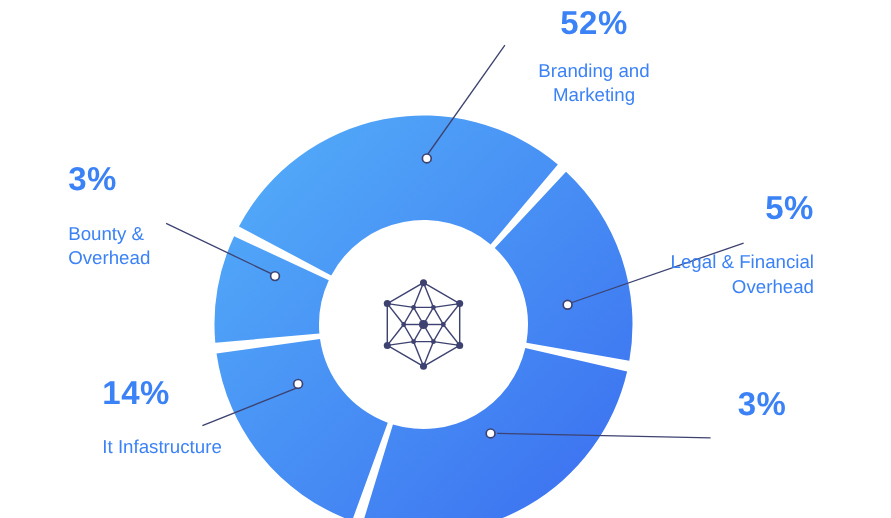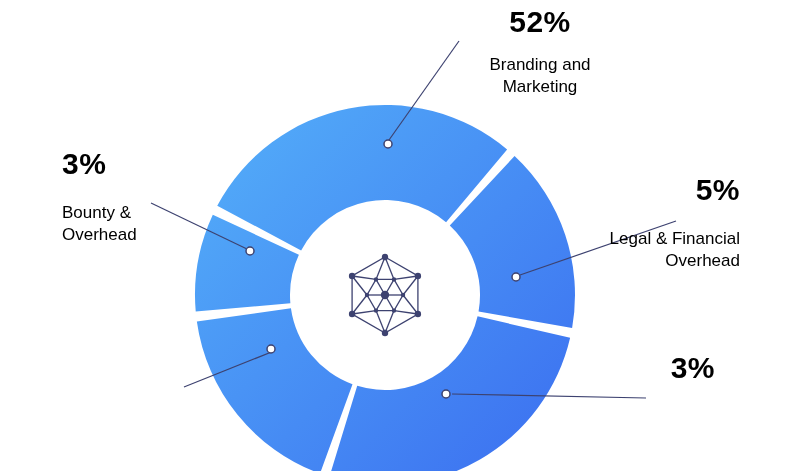--- a/index.html
+++ b/index.html
@@ -4,21 +4,21 @@
 <style>
   html,body{margin:0;padding:0;background:#ffffff;}
   .stage{
     position:relative;
     width:810px;height:471px;
     overflow:hidden;
     background:#ffffff;
     font-family:"Liberation Sans", sans-serif;
   }
   .stage svg{position:absolute;left:0;top:0;}
-  .label{position:absolute;color:#000000;}
+  .label{position:absolute;color:#3b82f6;}
   .label .pct{font-size:30px;font-weight:700;line-height:1.2;letter-spacing:0.5px;}
   .label .name{
     font-size:17px;font-weight:500;line-height:1.32;
     margin-top:20px;white-space:pre-line;
   }
   .label-branding{left:455px;top:4px;width:170px;text-align:center;}
   .label-branding .name{margin-top:14px;}
   .label-legal{top:172px;right:70px;text-align:right;}
   .label-gift{top:350px;right:95px;text-align:right;}
   .label-infra{left:93px;top:340px;text-align:left;}
@@ -97,20 +97,24 @@
   <div class="label label-legal">
     <div class="pct">5%</div>
     <div class="name">Legal &amp; Financial
 Overhead</div>
   </div>
 
   <div class="label label-gift">
     <div class="pct">3%</div>
   </div>
 
+  <div class="label label-infra">
+    <div class="pct">14%</div>
+    <div class="name">It Infastructure</div>
+  </div>
 
   <div class="label label-bounty">
     <div class="pct">3%</div>
     <div class="name">Bounty &amp;
 Overhead</div>
   </div>
 
 </div>
 
 </body></html>

